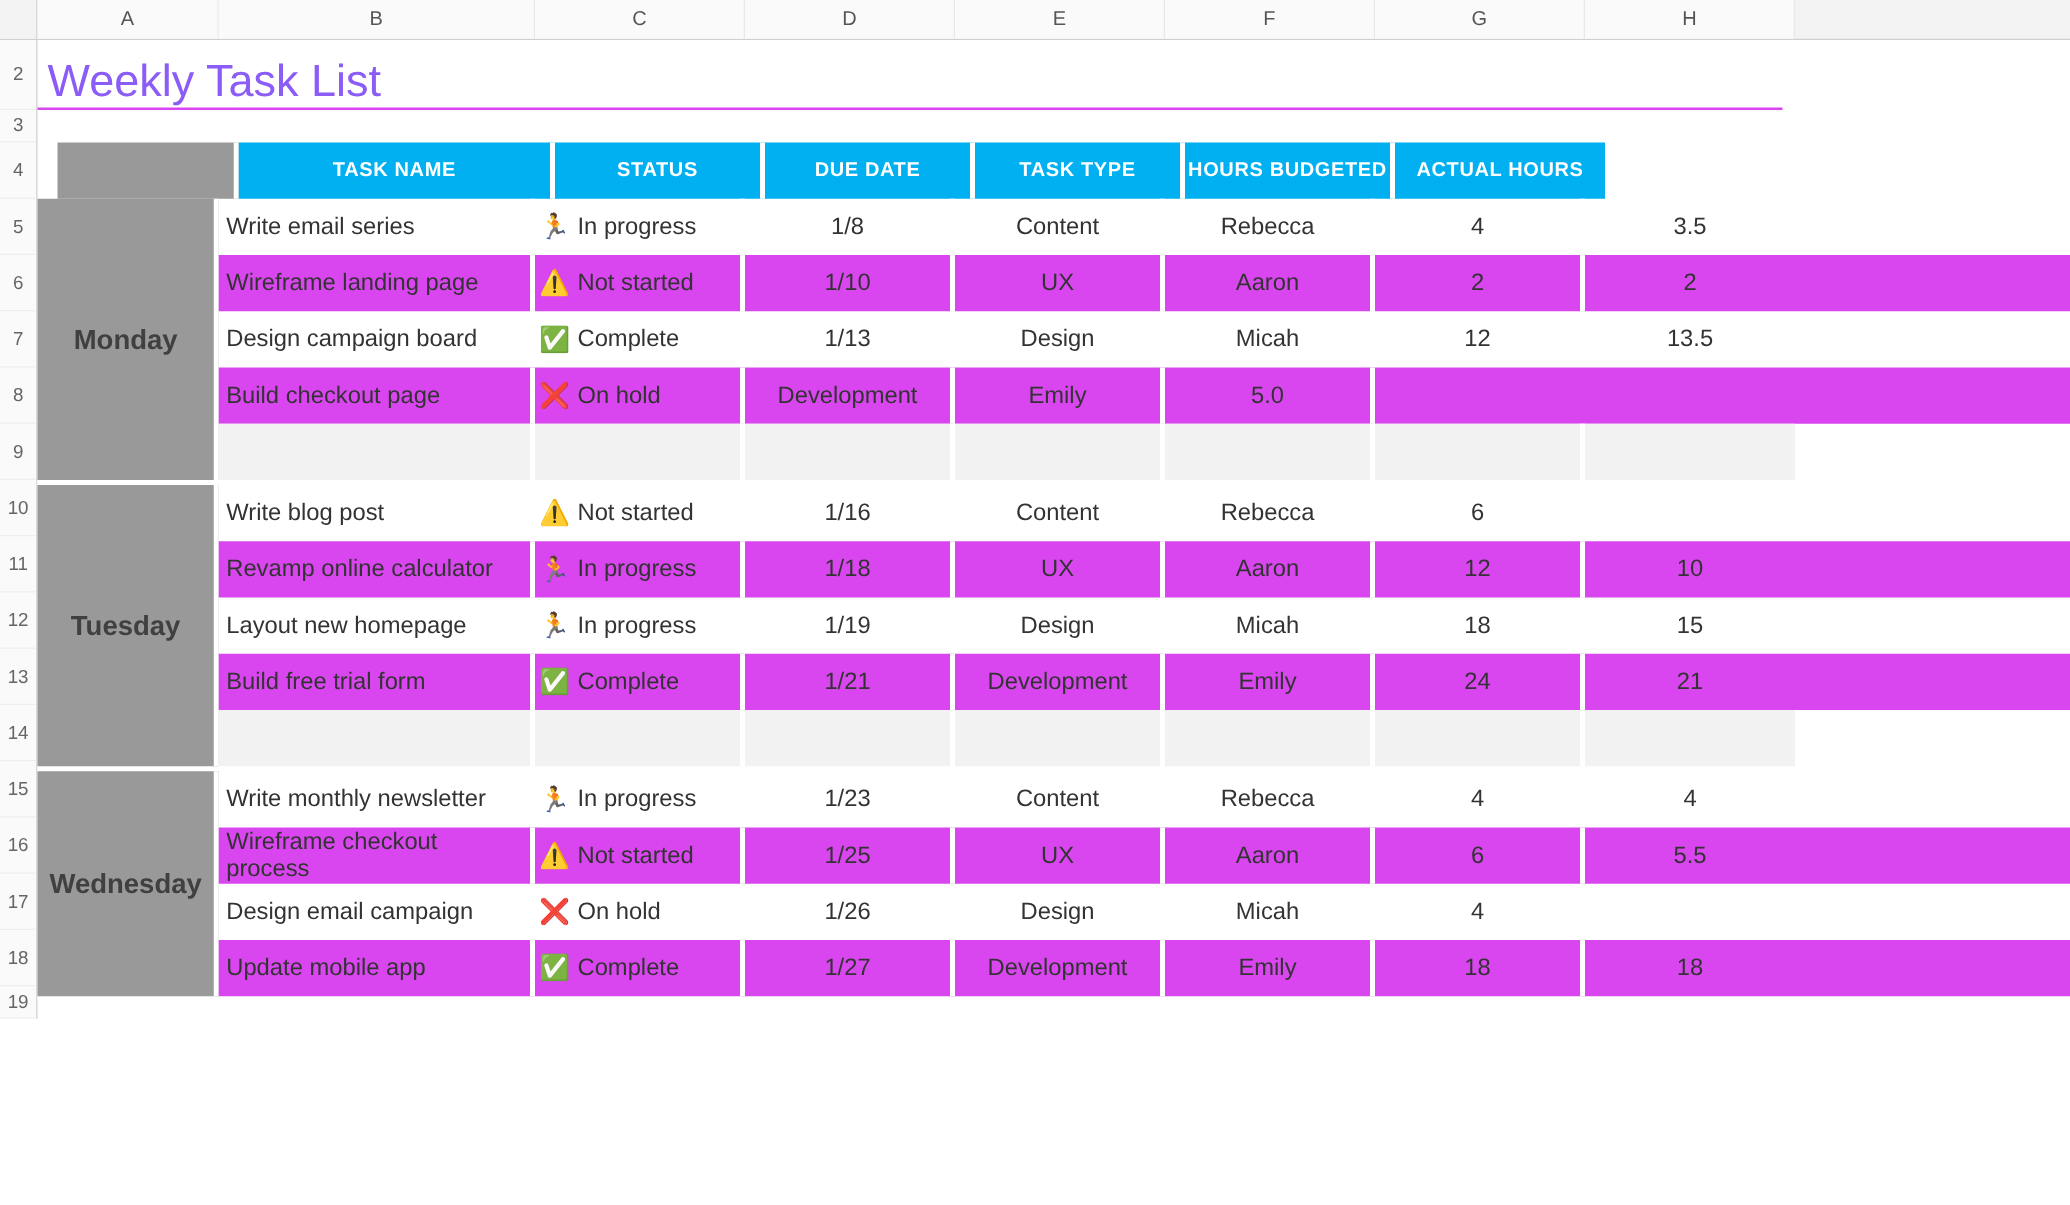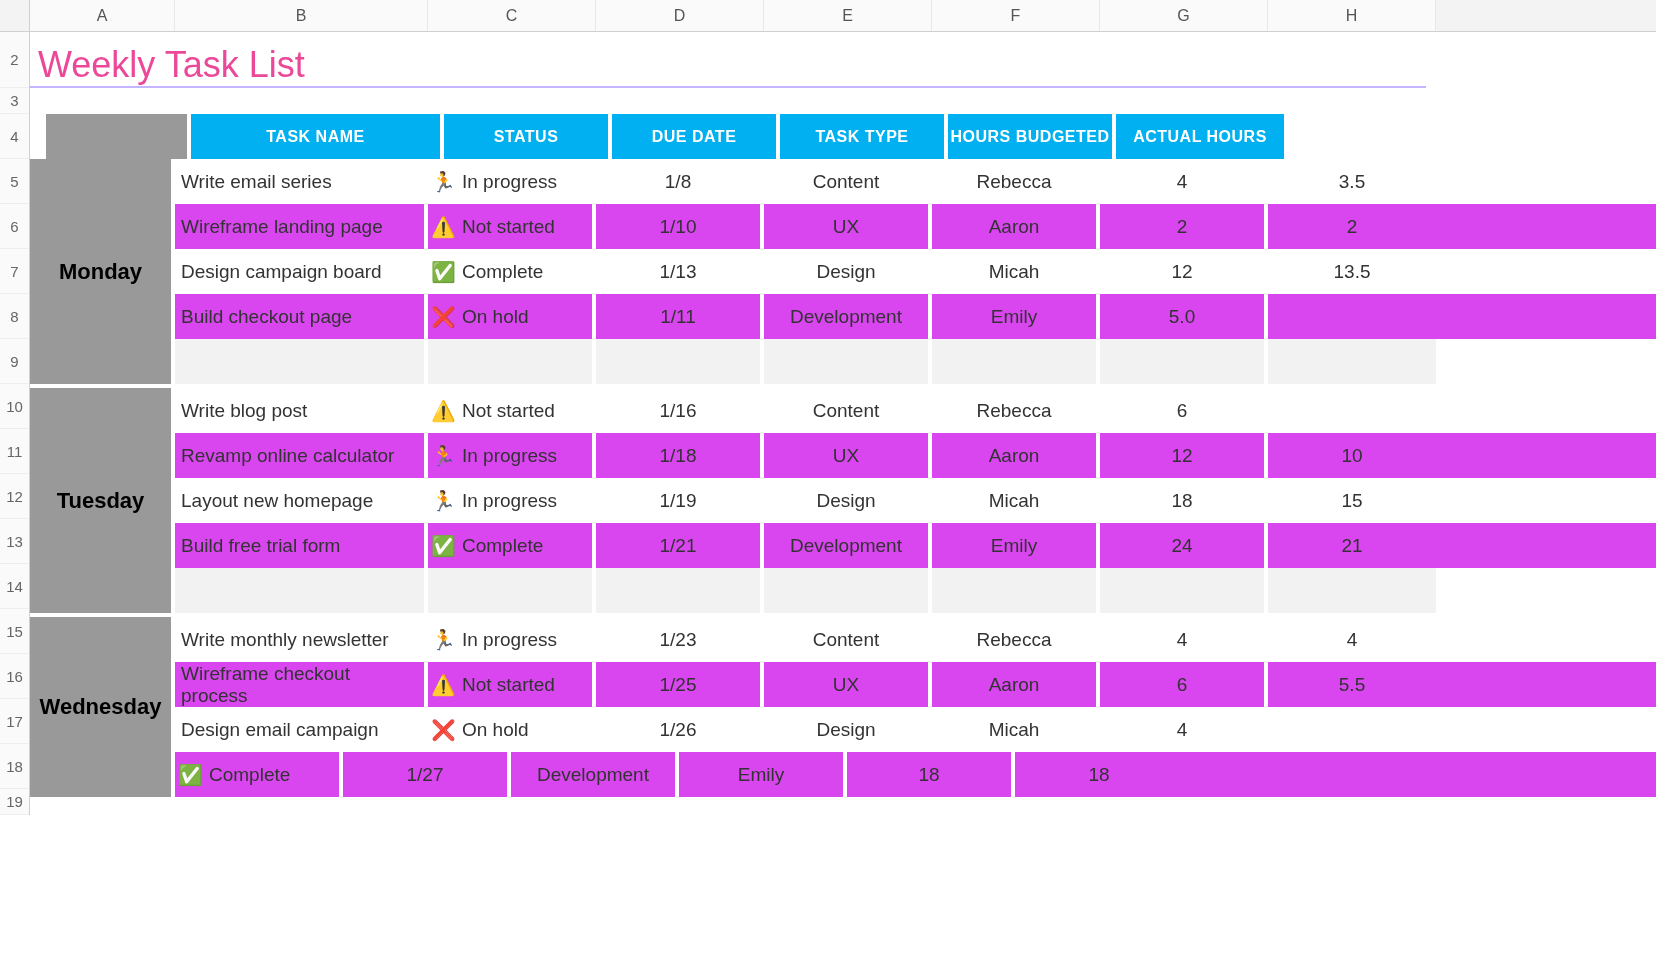--- a/index.html
+++ b/index.html
@@ -67,23 +67,23 @@
   .content {
     flex: 1;
   }
 
   .title-row {
     height: 56px;
     display: flex;
     align-items: flex-end;
     padding-left: 8px;
     font-size: 36px;
-    color: #ec4899;
+    color: #8b5cf6;
     font-weight: 400;
-    border-bottom: 2px solid #c4b5fd;
+    border-bottom: 2px solid #d946ef;
     margin-right: 230px;
   }
   .spacer-row { height: 26px; }
 
   .header-row {
     display: flex;
     height: 45px;
     padding-left: 16px;
   }
   .header-row .hc {
@@ -103,21 +103,21 @@
   }
   .header-row .hc:last-child { border-right: none; }
 
   .data-block {
     display: flex;
     border-bottom: 4px solid #fff;
   }
   .day-cell {
     width: 145px;
     background: #999999;
-    color: #000000;
+    color: #404040;
     font-weight: 700;
     font-size: 22px;
     display: flex;
     align-items: center;
     justify-content: center;
     border-right: 4px solid #fff;
   }
   .rows {
     flex: 1;
     display: flex;
@@ -257,21 +257,20 @@
                 <div class="dc center wF">Micah</div>
                 <div class="dc center wG">12</div>
                 <div class="dc center wH">13.5</div>
               </div>
               <div class="data-row alt">
                 <div class="dc task wB">Build checkout page</div>
                 <div class="dc status wC">
                   <span class="status-icon">❌</span>
                   <span>On hold</span>
                 </div>
-                <div class="dc center wD">1/11</div>
                 <div class="dc center wE">Development</div>
                 <div class="dc center wF">Emily</div>
                 <div class="dc center wG">5.0</div>
                 <div class="dc center wH"></div>
               </div>
               <div class="empty-row">
                 <div class="ec wB"></div>
                 <div class="ec wC"></div>
                 <div class="ec wD"></div>
                 <div class="ec wE"></div>
@@ -376,20 +375,21 @@
                   <span class="status-icon">❌</span>
                   <span>On hold</span>
                 </div>
                 <div class="dc center wD">1/26</div>
                 <div class="dc center wE">Design</div>
                 <div class="dc center wF">Micah</div>
                 <div class="dc center wG">4</div>
                 <div class="dc center wH"></div>
               </div>
               <div class="data-row alt">
+                <div class="dc task wB">Update mobile app</div>
                 <div class="dc status wC">
                   <span class="status-icon">✅</span>
                   <span>Complete</span>
                 </div>
                 <div class="dc center wD">1/27</div>
                 <div class="dc center wE">Development</div>
                 <div class="dc center wF">Emily</div>
                 <div class="dc center wG">18</div>
                 <div class="dc center wH">18</div>
               </div>

